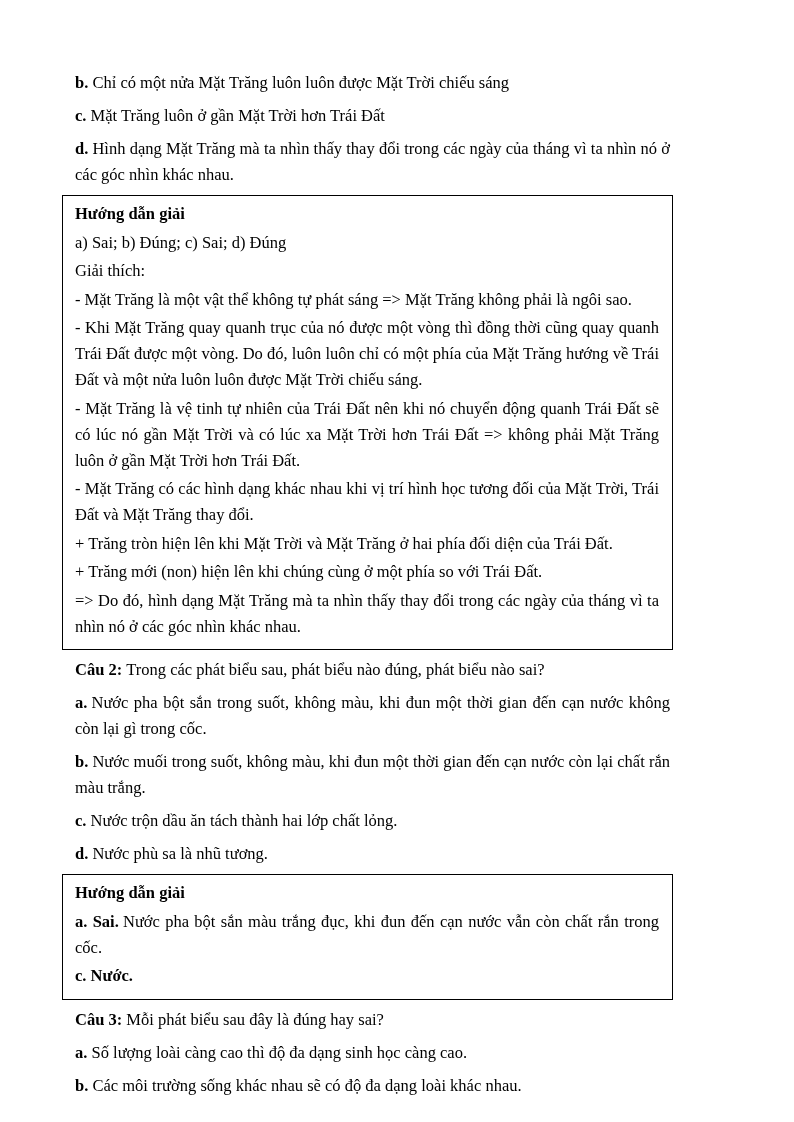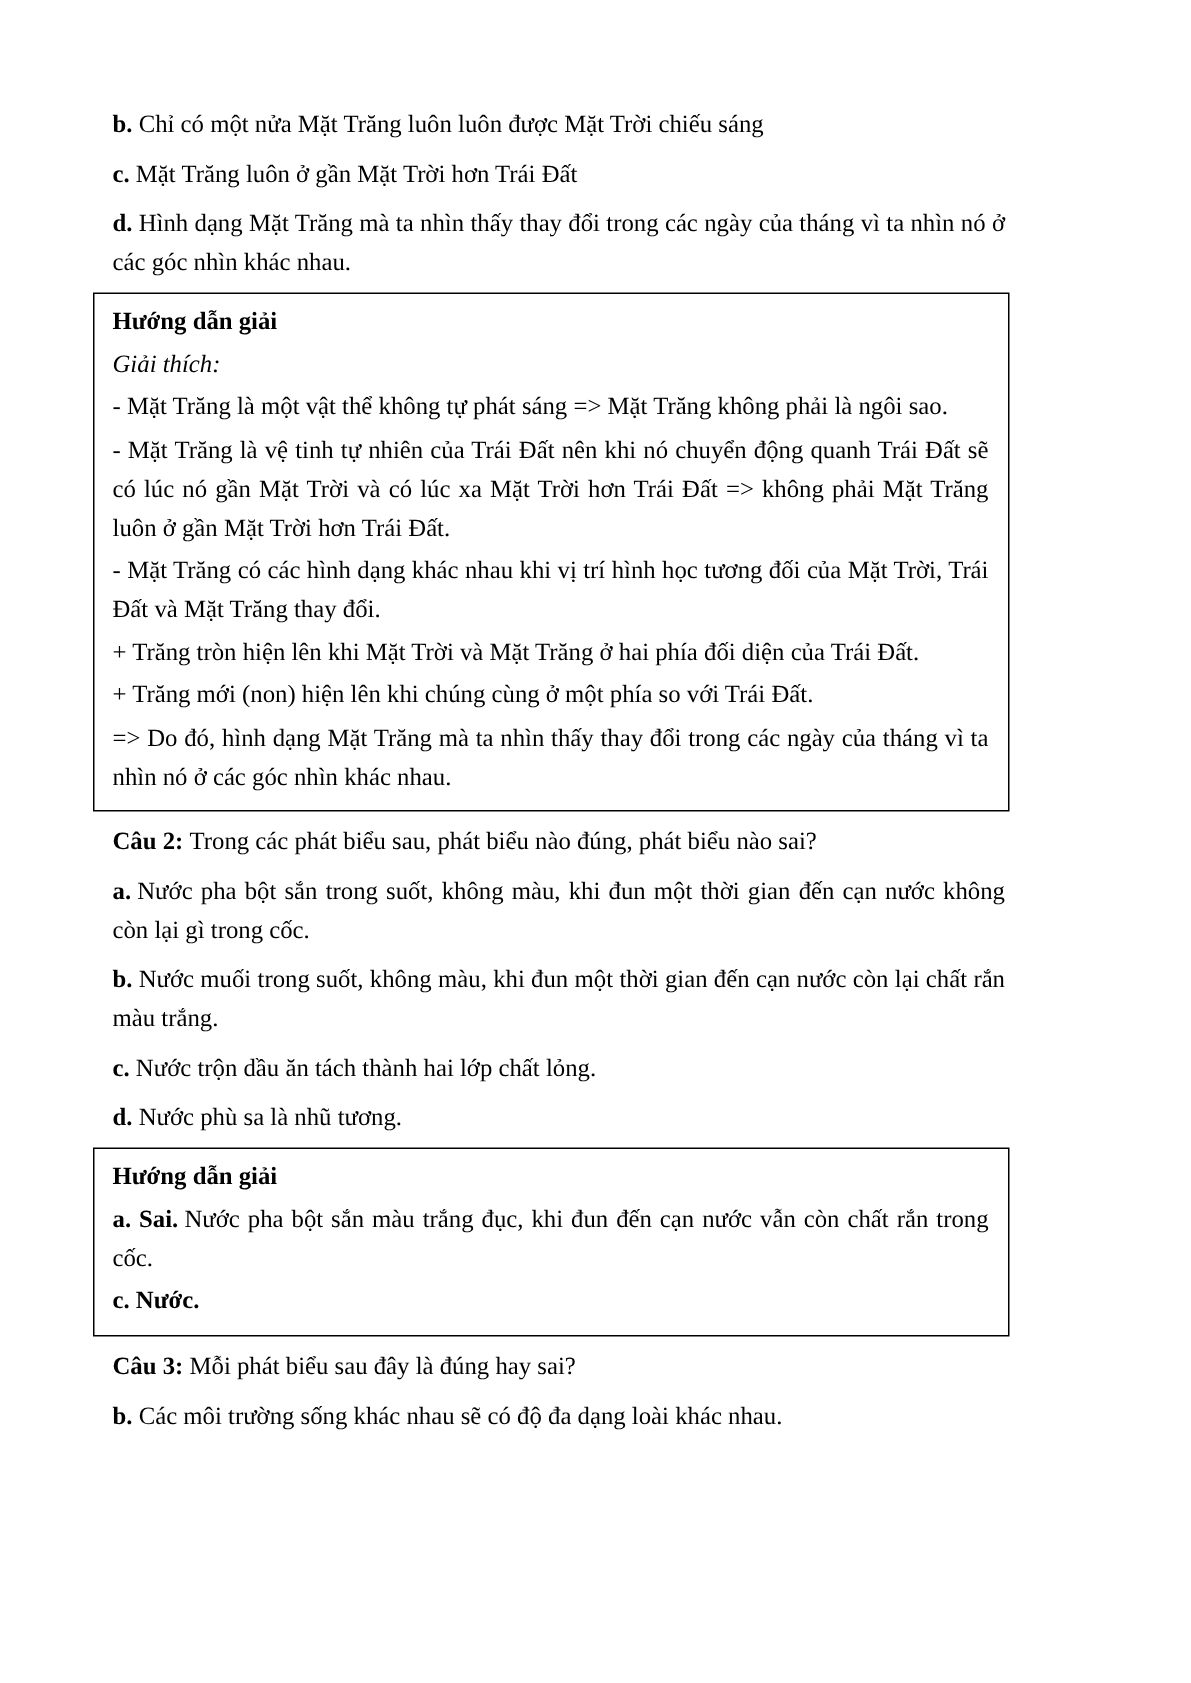--- a/index.html
+++ b/index.html
@@ -31,21 +31,21 @@
   }
   .solution-box {
     margin: 5px 67px 7px 62px;
     border: 1.5px solid #000000;
     padding: 5px 13px 7px 12px;
   }
   .solution-box p.para {
     margin-bottom: 2.5px;
   }
   .b { font-weight: bold; margin-top: 17px; }
-  .i { font-style: italic; }
+  .i { }
   .lbl { font-weight: bold; margin-right: 0.25em; }
 </style>
 </head>
 <body>
 
 <div class="page">
 
   <div class="text-block">
     <p class="para">
       <span class="lbl">b.</span><span>Chỉ có một nửa Mặt Trăng luôn luôn được Mặt Trời chiếu sáng</span>
@@ -53,22 +53,24 @@
     <p class="para">
       <span class="lbl">c.</span><span>Mặt Trăng luôn ở gần Mặt Trời hơn Trái Đất</span>
     </p>
     <p class="para">
       <span class="lbl">d.</span><span>Hình dạng Mặt Trăng mà ta nhìn thấy thay đổi trong các ngày của tháng vì ta nhìn nó ở các góc nhìn khác nhau.</span>
     </p>
   </div>
 
   <div class="solution-box">
     <p class="para"><span class="b">Hướng dẫn giải</span></p>
+    <p class="para">a) Sai; b) Đúng; c) Sai; d) Đúng</p>
     <p class="para"><span class="i">Giải thích:</span></p>
     <p class="para">- Mặt Trăng là một vật thể không tự phát sáng =&gt; Mặt Trăng không phải là ngôi sao.</p>
+    <p class="para">- Khi Mặt Trăng quay quanh trục của nó được một vòng thì đồng thời cũng quay quanh Trái Đất được một vòng. Do đó, luôn luôn chỉ có một phía của Mặt Trăng hướng về Trái Đất và một nửa luôn luôn được Mặt Trời chiếu sáng.</p>
     <p class="para">- Mặt Trăng là vệ tinh tự nhiên của Trái Đất nên khi nó chuyển động quanh Trái Đất sẽ có lúc nó gần Mặt Trời và có lúc xa Mặt Trời hơn Trái Đất =&gt; không phải Mặt Trăng luôn ở gần Mặt Trời hơn Trái Đất.</p>
     <p class="para">- Mặt Trăng có các hình dạng khác nhau khi vị trí hình học tương đối của Mặt Trời, Trái Đất và Mặt Trăng thay đổi.</p>
     <p class="para">+ Trăng tròn hiện lên khi Mặt Trời và Mặt Trăng ở hai phía đối diện của Trái Đất.</p>
     <p class="para">+ Trăng mới (non) hiện lên khi chúng cùng ở một phía so với Trái Đất.</p>
     <p class="para">=&gt; Do đó, hình dạng Mặt Trăng mà ta nhìn thấy thay đổi trong các ngày của tháng vì ta nhìn nó ở các góc nhìn khác nhau.</p>
   </div>
 
   <div class="text-block">
     <p class="para">
       <span class="lbl">Câu 2:</span><span>Trong các phát biểu sau, phát biểu nào đúng, phát biểu nào sai?</span>
@@ -95,18 +97,21 @@
     <p class="para">
       <span class="lbl">c. Nước.</span><span></span>
     </p>
   </div>
 
   <div class="text-block">
     <p class="para">
       <span class="lbl">Câu 3:</span><span>Mỗi phát biểu sau đây là đúng hay sai?</span>
     </p>
     <p class="para">
+      <span class="lbl">a.</span><span>Số lượng loài càng cao thì độ đa dạng sinh học càng cao.</span>
+    </p>
+    <p class="para">
       <span class="lbl">b.</span><span>Các môi trường sống khác nhau sẽ có độ đa dạng loài khác nhau.</span>
     </p>
 
   </div>
 
 </div>
 
 </body></html>

